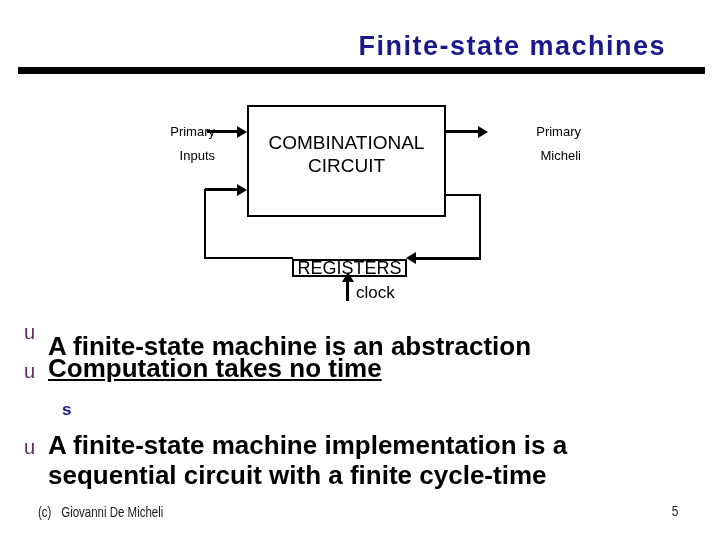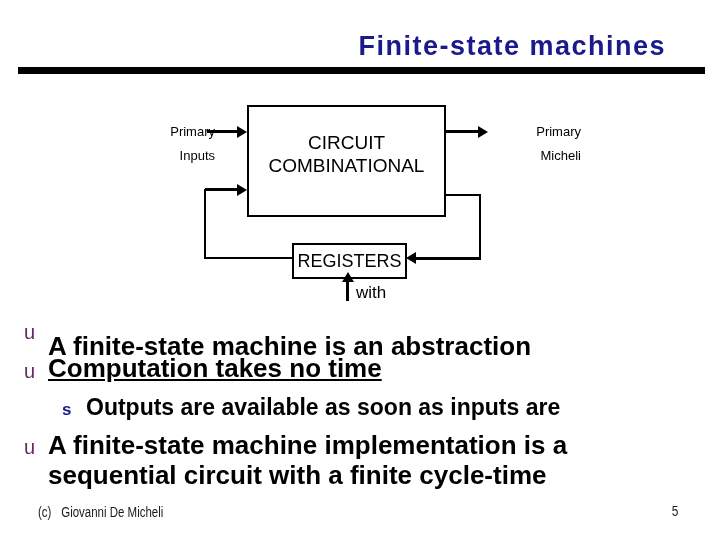--- a/index.html
+++ b/index.html
@@ -20,21 +20,21 @@
          letter-spacing:1.5px;color:var(--title-color);white-space:nowrap;}
   #rule{left:18px;top:67px;width:687px;height:7px;background:var(--line-color);}
   
   .dlabel{font-size:13px;line-height:24px;color:var(--text-color);text-align:right;}
   #prim-in{left:115px;top:120px;width:100px;}
   #prim-out{left:481px;top:120px;width:100px;}
   #comb-box{left:247px;top:105px;width:199px;height:112px;border:2px solid var(--line-color);
             box-sizing:border-box;display:flex;flex-direction:column;justify-content:center;
             align-items:center;padding-bottom:14px;}
   #comb-box .bline{font-size:19px;line-height:23px;color:var(--text-color);}
-  #reg-box{left:292px;top:243px;width:115px;height:36px;border:2px solid var(--line-color);
+  #reg-box{left:292px;top:259px;width:115px;height:18px;border:2px solid var(--line-color);
            box-sizing:border-box;display:flex;justify-content:center;align-items:center;}
   #reg-box span{font-size:18px;color:var(--text-color);}
   #clock-label{left:356px;top:283px;font-size:17px;color:var(--text-color);}
   
   .hline{height:2px;background:var(--line-color);}
   .vline{width:2px;background:var(--line-color);}
   .shaft-h{height:3px;background:var(--line-color);}
   .shaft-v{width:3px;background:var(--line-color);}
   .head{width:0;height:0;}
   .head-right{border-left:10px solid var(--line-color);border-top:6px solid transparent;border-bottom:6px solid transparent;}
@@ -63,22 +63,22 @@
 
   <div class="abs dlabel" id="prim-in">
     <div>Primary</div>
     <div>Inputs</div>
   </div>
 
   <div class="abs shaft-h" style="left:207px;top:130px;width:31px;"></div>
   <div class="abs head head-right" style="left:237px;top:126px;"></div>
 
   <div class="abs" id="comb-box">
+    <div class="bline">COMBINATIONAL</div>
     <div class="bline">CIRCUIT</div>
-    <div class="bline">COMBINATIONAL</div>
   </div>
 
   <div class="abs shaft-h" style="left:446px;top:130px;width:32px;"></div>
   <div class="abs head head-right" style="left:478px;top:126px;"></div>
 
   <div class="abs dlabel" id="prim-out">
     <div>Primary</div>
     <div>Micheli</div>
   </div>
 
@@ -91,30 +91,29 @@
   <div class="abs vline" style="left:479px;top:194px;height:65px;"></div>
   <div class="abs shaft-h" style="left:415px;top:257px;width:66px;"></div>
   <div class="abs head head-left" style="left:406px;top:252px;"></div>
 
   <div class="abs" id="reg-box">
     <span>REGISTERS</span>
   </div>
 
   <div class="abs head head-up" style="left:342px;top:272px;"></div>
   <div class="abs shaft-v" style="left:346px;top:280px;height:21px;"></div>
-  <div class="abs" id="clock-label">with</div>
+  <div class="abs" id="clock-label">clock</div>
 
   <div class="abs bullet-marker-1" style="left:24px;top:321px;">u</div>
   <div class="abs bullet-text-1" style="left:48px;top:316px;margin-top:17px;">A finite-state machine is an abstraction</div>
 
   <div class="abs bullet-marker-1" style="left:24px;top:360px;">u</div>
   <div class="abs bullet-text-1" style="left:48px;top:355px;text-decoration:underline;">Computation takes no time</div>
 
   <div class="abs bullet-marker-2" style="left:62px;top:400px;">s</div>
-  <div class="abs bullet-text-2" style="left:86px;top:395px;">Outputs are available as soon as inputs are</div>
 
   <div class="abs bullet-marker-1" style="left:24px;top:436px;">u</div>
   <div class="abs bullet-text-1" id="b3-text" style="left:48px;top:430px;">A finite-state machine implementation is a sequential circuit with a finite cycle-time</div>
 
   <div class="abs" id="footer">
     <span>(c)</span><span class="author">Giovanni De Micheli</span>
   </div>
   <div class="abs" id="page-num">5</div>
 
 </div>

